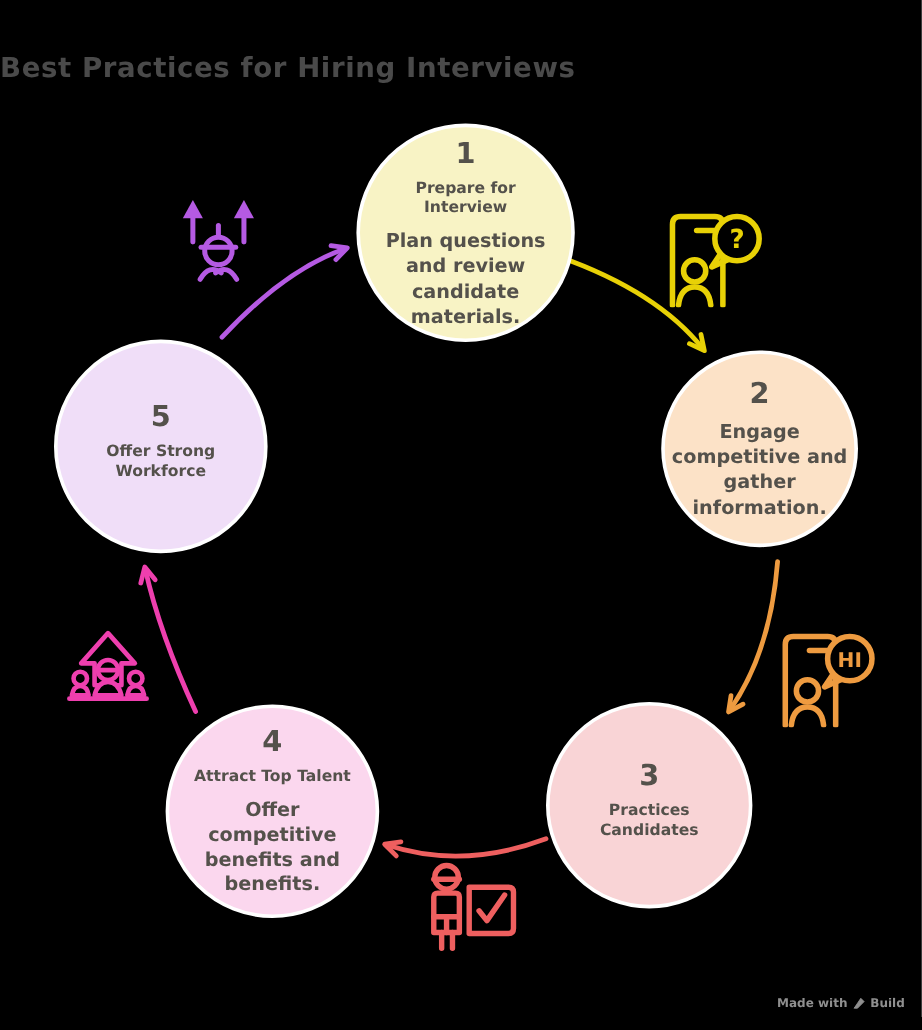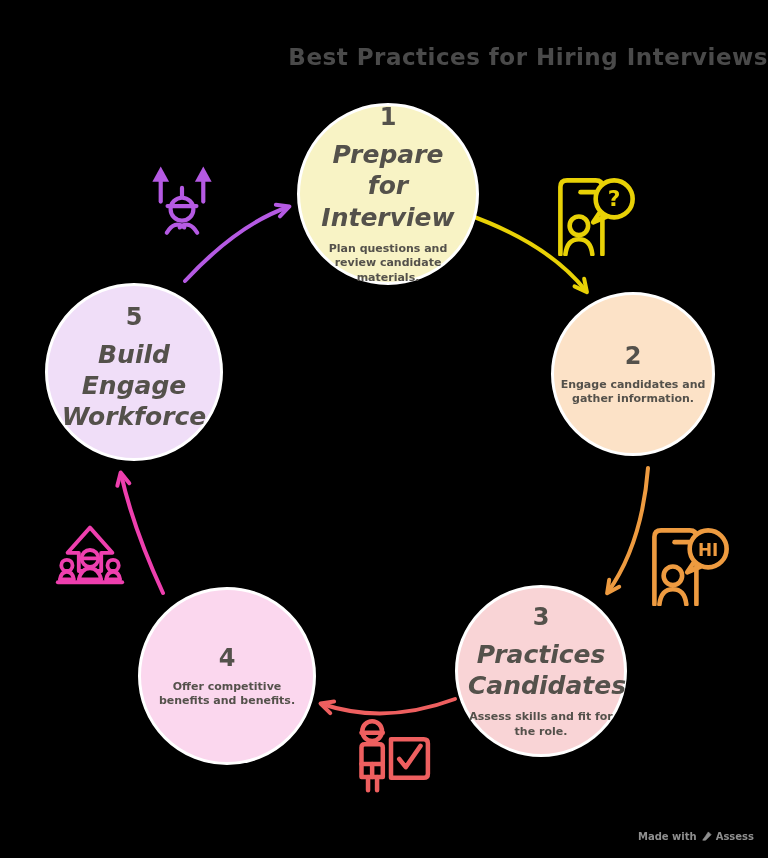--- a/index.html
+++ b/index.html
@@ -1,32 +1,32 @@
 <!DOCTYPE html>
 <html><head>
 <meta charset="utf-8">
 <style>
   html,body { margin:0; padding:0; }
   .stage {
     position:relative; width:768px; height:858px; overflow:hidden;
     font-family:"DejaVu Sans", sans-serif;
   }
   .diagram-title {
-    position:absolute; top:44px; left:0; right:0; text-align:right;
+    position:absolute; top:44px; left:0; right:0; text-align:left;
     font-size:23px; font-weight:bold; letter-spacing:.5px;
   }
   .circle {
     position:absolute; border-radius:50%;
     background: var(--fill); border:3px solid #ffffff; box-sizing:border-box;
     display:flex; flex-direction:column; align-items:center; justify-content:center;
     text-align:center; color: var(--step-text);
   }
   .num   { font-size:24px; font-weight:bold; margin-bottom:8px; }
-  .step-title { font-size:25px; font-weight:bold; line-height:1.25; max-width:146px; margin-bottom:9px;font-style:italic; }
-  .step-desc  { font-size:11px; font-weight:bold; line-height:1.3; max-width:152px; }
+  .step-title { font-size:13px; font-weight:bold; line-height:1.25; max-width:146px; margin-bottom:9px; }
+  .step-desc  { font-size:16px; font-weight:bold; line-height:1.3; max-width:152px; }
   .arrows, .step-icon { position:absolute; }
   .arrows { left:0; top:0; pointer-events:none; }
   .watermark {
     position:absolute; right:14px; bottom:16px;
     display:flex; align-items:center; gap:4px;
     font-size:10px; font-weight:bold;
   }
 </style>
 </head>
 <body>
@@ -61,37 +61,37 @@
   </svg>
 
   <div class="circle" style="left: 297px; top: 103px; width: 182px; height: 182px; --fill: #f8f3c5;">
     <div class="num">1</div>
     <div class="step-title">Prepare for Interview</div>
     <div class="step-desc">Plan questions and review candidate materials.</div>
   </div>
 
   <div class="circle" style="left: 551px; top: 292px; width: 164px; height: 164px; --fill: #fce2c7;">
     <div class="num">2</div>
-    <div class="step-desc">Engage candidates and gather information.</div>
+    <div class="step-desc">Engage competitive and gather information.</div>
   </div>
 
   <div class="circle" style="left: 455px; top: 585px; width: 172px; height: 172px; --fill: #f9d4d6;">
     <div class="num">3</div>
     <div class="step-title">Practices Candidates</div>
-    <div class="step-desc">Assess skills and fit for the role.</div>
   </div>
 
   <div class="circle" style="left: 138px; top: 587px; width: 178px; height: 178px; --fill: #fbd7ee;">
     <div class="num">4</div>
+    <div class="step-title">Attract Top Talent</div>
     <div class="step-desc">Offer competitive benefits and benefits.</div>
   </div>
 
   <div class="circle" style="left: 45px; top: 283px; width: 178px; height: 178px; --fill: #f0def8;">
     <div class="num">5</div>
-    <div class="step-title">Build Engage Workforce</div>
+    <div class="step-title">Offer Strong Workforce</div>
   </div>
 
   <svg class="step-icon" style="left:552px;top:172px;" width="84" height="84" viewBox="0 0 100 100" fill="none">
     <g stroke-width="5.5" stroke-linecap="round" stroke-linejoin="round" stroke="#e8d106">
       <path d="M10 98 V18 Q10 10 18 10 H52 Q60 10 60 18 V98"></path>
       <path d="M34 24 H52"></path>
       <circle cx="32" cy="64" r="11"></circle>
       <path d="M16 98 Q18 80 32 80 Q46 80 48 98"></path>
       <circle cx="74" cy="32" r="22" fill="#000000"></circle>
       <path d="M57 48 L49 60 L65 53"></path>
@@ -150,16 +150,16 @@
       <path d="M30 97 Q40 80 53 90"></path>
       <path d="M70 97 Q60 80 47 90"></path>
     </g>
   </svg>
 
   <div class="watermark" style="color: rgb(143, 143, 143);">
     <span>Made with</span>
     <svg width="11" height="11" viewBox="0 0 12 12">
       <path d="M2 10 L8 1 L11 4 L5 10 Z M2 10 L4 7.5" fill="#8f8f8f" stroke="#8f8f8f" stroke-width="0.8"></path>
     </svg>
-    <span>Assess</span>
+    <span>Build</span>
   </div>
 
 </div>
 
 </body></html>

